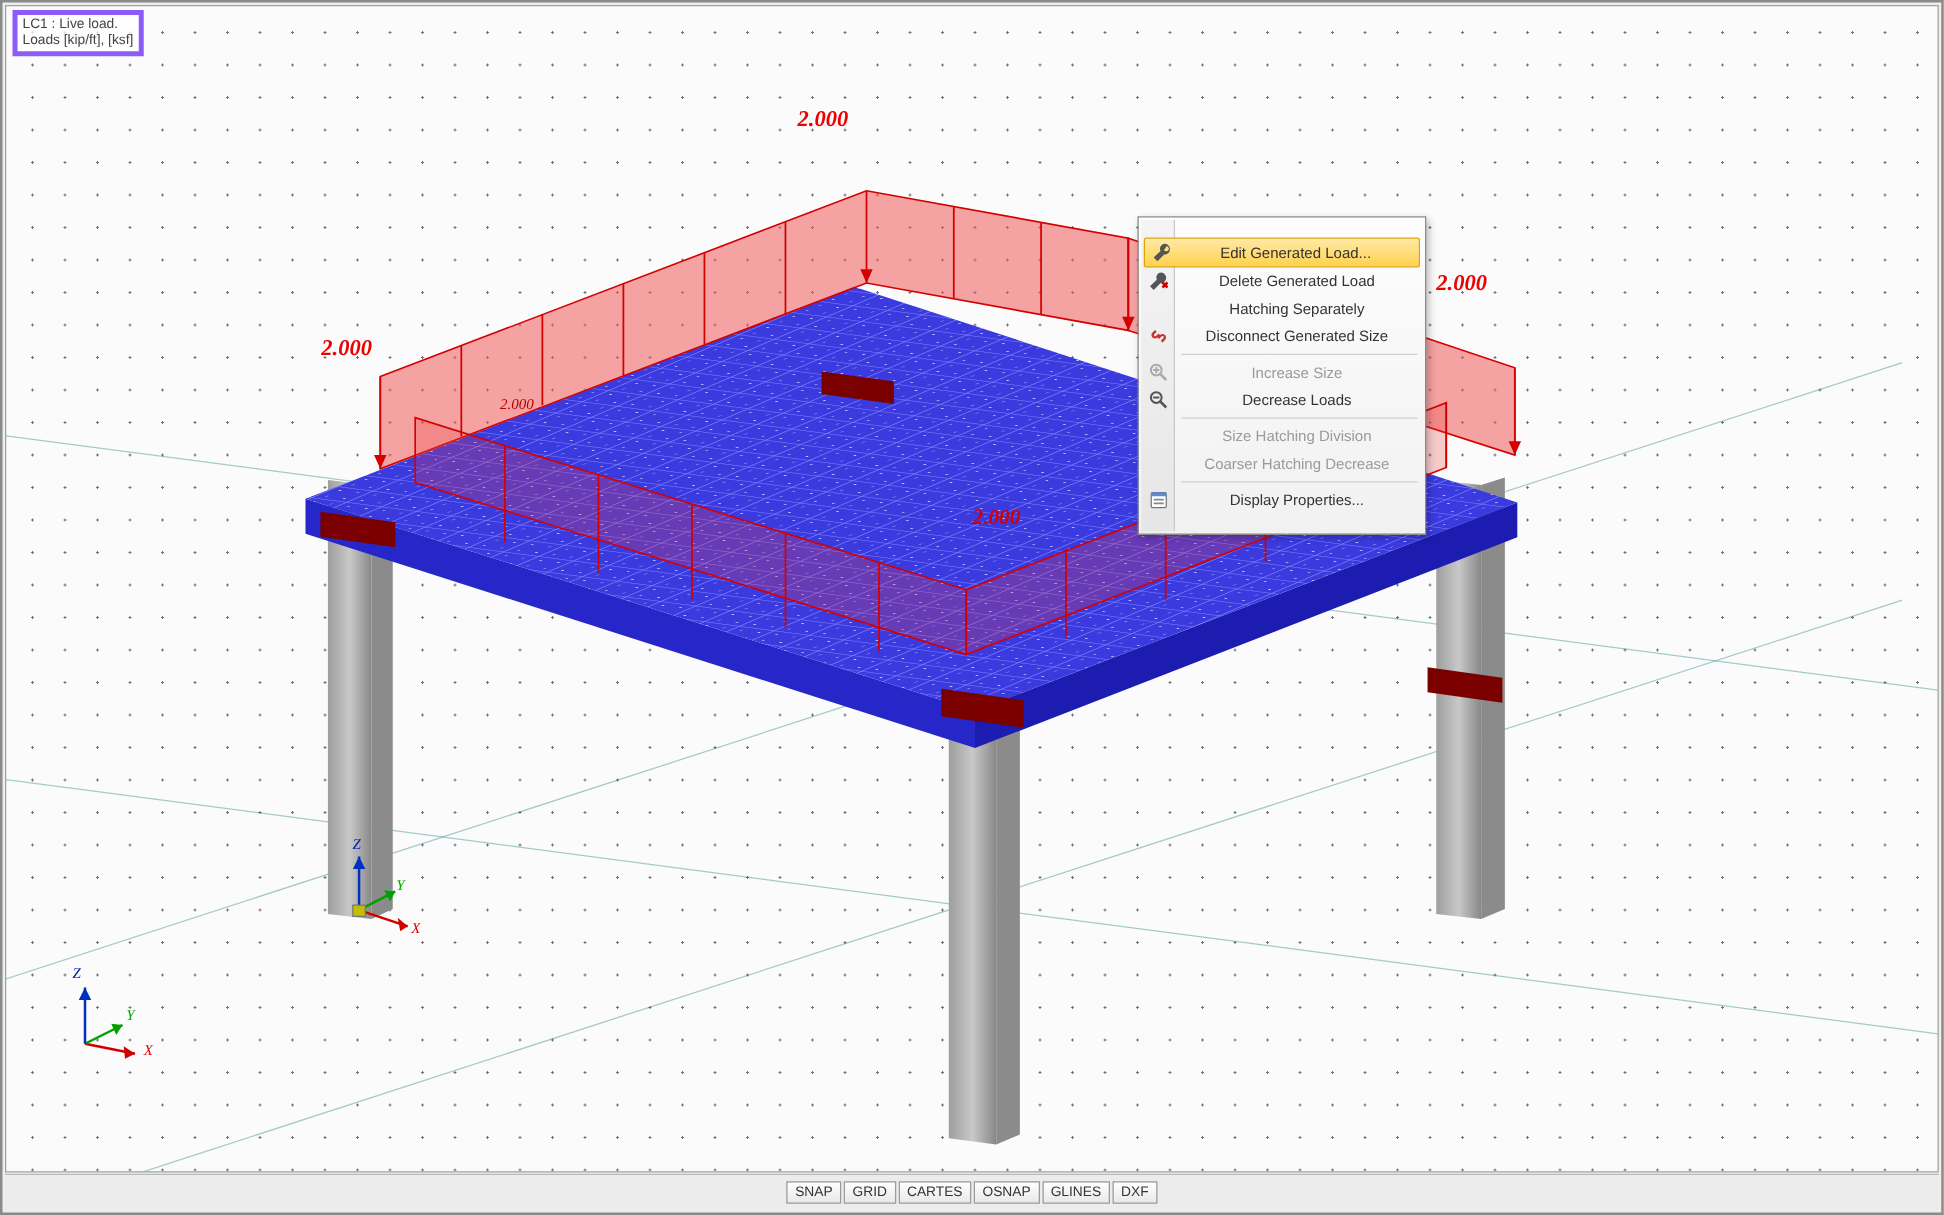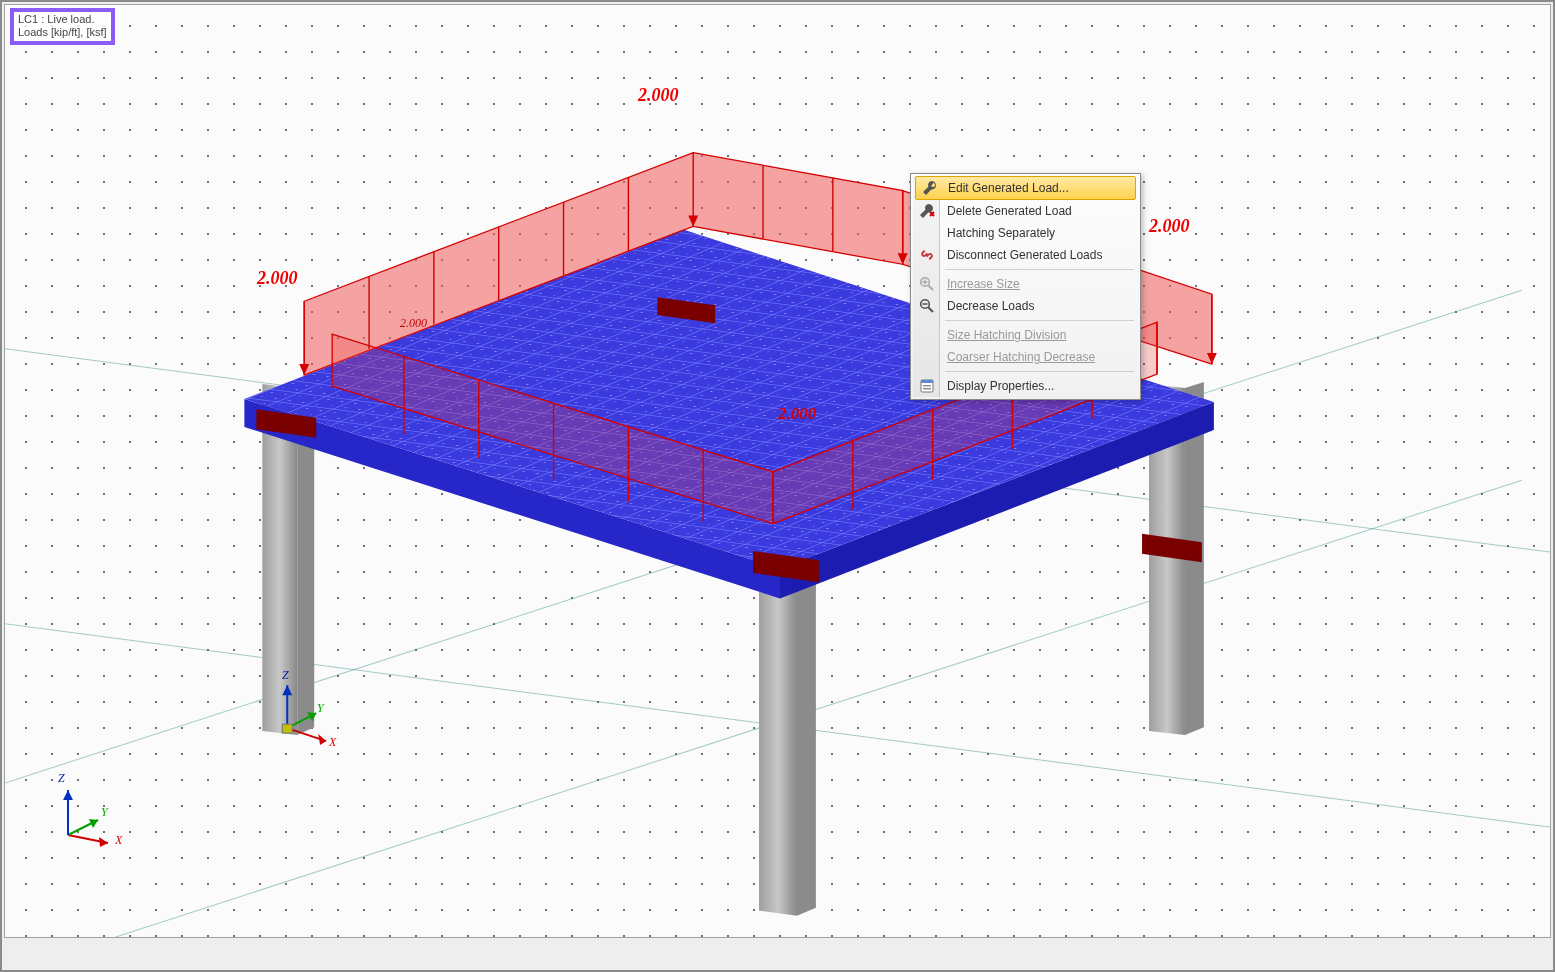--- a/index.html
+++ b/index.html
@@ -14,25 +14,25 @@
   
   .info{position:absolute;left:5px;top:3px;background:rgba(255,255,255,.8);border:4px solid #8b5cf6;padding:1px 4px 2px 4px;font-size:11px;line-height:13px;color:#444;}
   
   .axis{position:absolute;}
   .axis-lbl{position:absolute;font-family:serif;font-style:italic;font-size:12px;}
   .ax-x{color:#d00;} .ax-y{color:#0a0;} .ax-z{color:#02a;}
   
   .loadv{position:absolute;font:italic bold 18px/18px Georgia,serif;color:#e00;}
   .loadv.small{font-size:12px;font-weight:normal;color:#b00;}
   
-  .menu{position:absolute;width:225px;background:linear-gradient(#fdfdfd,#f1f1f1);border:1px solid #8a8a8a;box-shadow:2px 2px 6px rgba(0,0,0,.25);padding:2px 2px;}
+  .menu{position:absolute;width:225px;background:linear-gradient(#fdfdfd,#f1f1f1);border:1px solid #8a8a8a;box-shadow:2px 2px 6px rgba(0,0,0,.25);padding:16px 2px;text-align:center;}
   .menu .gut{position:absolute;left:2px;top:2px;bottom:2px;width:26px;background:linear-gradient(#f4f4f4,#e6e6e6);border-right:1px solid #c8c8c8;}
   .menu .sep{margin:3px 4px 3px 32px;height:0;border-top:1px solid #cfcfcf;}
   .menu .mi{position:relative;padding:4px 10px 4px 34px;white-space:nowrap;cursor:default;font-size:12px;}
-  .menu .mi.dis{color:#9a9a9a;text-decoration:underline;}
+  .menu .mi.dis{color:#9a9a9a;}
   .menu .mi.sel{margin:0 2px 0 2px;padding-left:32px;background:linear-gradient(#ffe9a6,#ffd24d);border:1px solid #e0a400;border-radius:2px;}
   .menu .ic{position:absolute;left:5px;top:2px;width:18px;height:18px;display:flex;align-items:center;justify-content:center;}
   
   .status{position:absolute;left:2px;right:2px;bottom:2px;height:28px;background:#ececec;border-top:1px solid #bbb;display:flex;align-items:center;justify-content:center;gap:2px;}
   .status .btn{background:linear-gradient(#fff,#e8e8e8);border:1px solid #9a9a9a;padding:2px 6px;font-size:11px;color:#333;}
 </style>
 </head>
 <body>
 
 <div class="outer">
@@ -202,21 +202,21 @@
       <div class="mi">
         <span>Hatching Separately</span>
       </div>
 
       <div class="mi">
         <span class="ic">
           <svg width="16" height="16" viewBox="0 0 16 16">
               <path d="M3 9a3 3 0 0 1 0-4l2-2 1.4 1.4-2 2a1 1 0 0 0 1.4 1.4l2-2L9 7l-2 2a3 3 0 0 1-4 0zm10-2a3 3 0 0 1 0 4l-2 2-1.4-1.4 2-2a1 1 0 1 0-1.4-1.4l-2 2L7 9l2-2a3 3 0 0 1 4 0z" fill="#c33"></path>
             </svg>
         </span>
-        <span>Disconnect Generated Loads</span>
+        <span>Disconnect Generated Size</span>
       </div>
 
       <div class="sep"></div>
 
       <div class="mi dis">
         <span class="ic">
           <svg width="16" height="16" viewBox="0 0 16 16">
               <circle cx="6" cy="6" r="4.3" fill="none" stroke="#aaa" stroke-width="1.6"></circle>
               <line x1="9.2" y1="9.2" x2="14" y2="14" stroke="#aaa" stroke-width="2"></line>
               <path d="M6 3.5v5M3.5 6h5" stroke="#aaa" stroke-width="1.5"></path>
@@ -254,13 +254,21 @@
               <rect x="2" y="2" width="12" height="3" fill="#5a8ad6"></rect>
               <rect x="4" y="7" width="8" height="1.4" fill="#888"></rect>
               <rect x="4" y="10" width="8" height="1.4" fill="#888"></rect>
             </svg>
         </span>
         <span>Display Properties...</span>
       </div>
     </div>
   </div>
 
+  <div class="status">
+    <div class="btn">SNAP</div>
+    <div class="btn">GRID</div>
+    <div class="btn">CARTES</div>
+    <div class="btn">OSNAP</div>
+    <div class="btn">GLINES</div>
+    <div class="btn">DXF</div>
+  </div>
 </div>
 
 </body></html>

